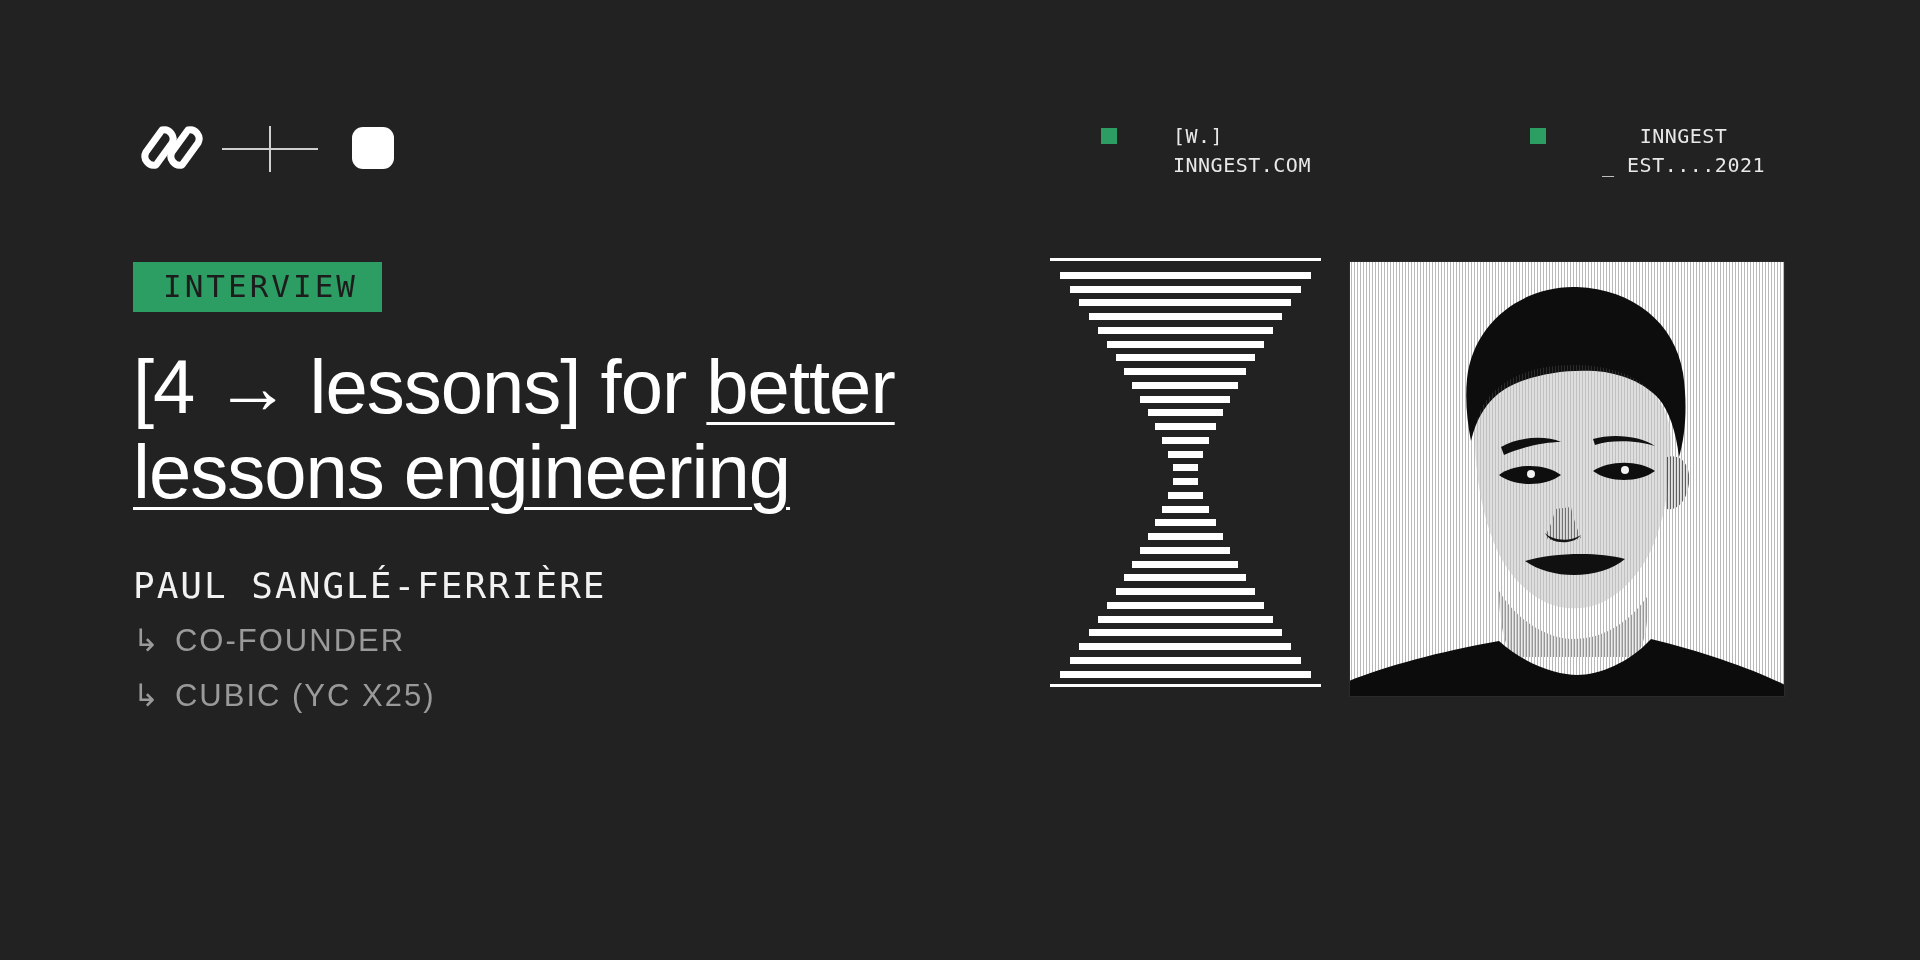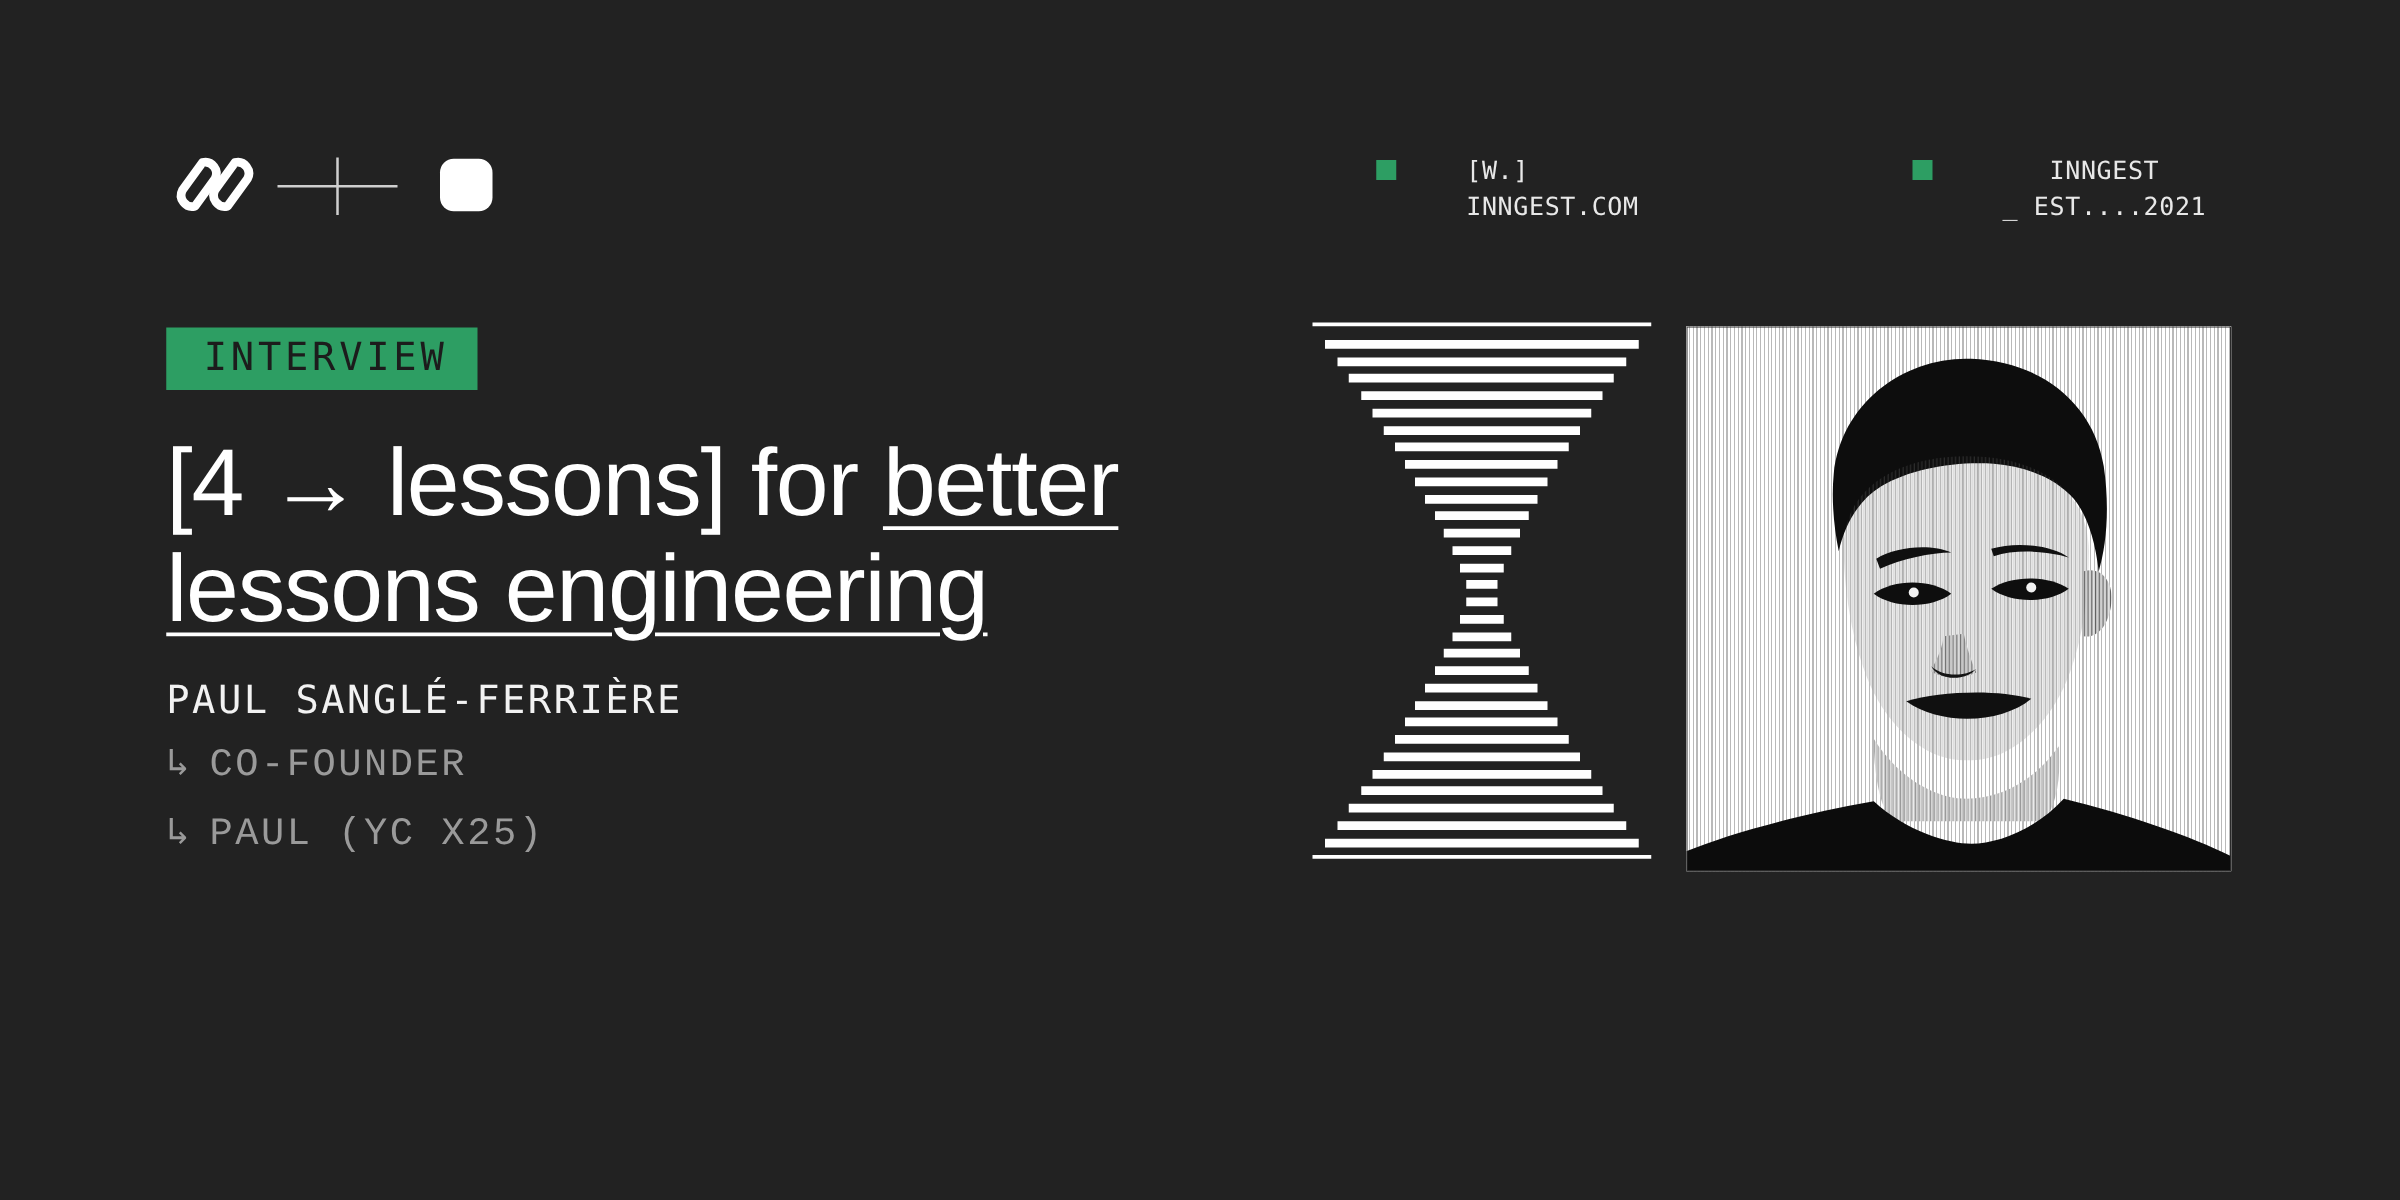--- a/index.html
+++ b/index.html
@@ -64,30 +64,30 @@
     letter-spacing:-1px;
     max-width:860px;
   }
   .headline .u{
     text-decoration:underline;
     text-decoration-thickness:3px;
     text-underline-offset:9px;
   }
 
   .person{
-    margin-top:28px;
+    margin-top:50px;
     color:#f2f2f2;
     font-family:"DejaVu Sans Mono","Liberation Mono",monospace;
-    font-size:31px;
+    font-size:36px;
     letter-spacing:2px;
     line-height:1.2;
   }
   .sub-line{
     color:#9a9a9a;
-    font-family:Liberation Mono, monospace;
+    font-family:Liberation Sans, sans-serif;
     font-size:31px;
     letter-spacing:2px;
     line-height:1.35;
     margin-top:13px;
     white-space:pre;
   }
   .sub-line .arw{color:#9a9a9a;margin-right:14px;}
 
   
   .hourglass{
@@ -145,21 +145,21 @@
   <div class="left-col">
 
     <div class="badge">INTERVIEW</div>
 
     <div class="headline"><span>[4 → lessons] for </span><span class="u">better</span><br><span class="u">lessons engineering</span></div>
 
     <div class="person">PAUL SANGLÉ-FERRIÈRE</div>
 
     <div class="sub-line"><span class="arw">↳</span><span>CO-FOUNDER</span></div>
 
-    <div class="sub-line"><span class="arw">↳</span><span>PAUL (YC X25)</span></div>
+    <div class="sub-line"><span class="arw">↳</span><span>CUBIC (YC X25)</span></div>
   </div>
 
   <div class="hourglass" id="hourglass">
       <div class="hg-bar" style="top: 0px; left: 5px; width: 271px; height: 3px;"></div>
       <div class="hg-bar" style="top: 14px; left: 15px; width: 251px; height: 7px;"></div>
       <div class="hg-bar" style="top: 28px; left: 25px; width: 231px; height: 7px;"></div>
       <div class="hg-bar" style="top: 41px; left: 34px; width: 212px; height: 7px;"></div>
       <div class="hg-bar" style="top: 55px; left: 44px; width: 193px; height: 7px;"></div>
       <div class="hg-bar" style="top: 69px; left: 53px; width: 175px; height: 7px;"></div>
       <div class="hg-bar" style="top: 83px; left: 62px; width: 157px; height: 7px;"></div>

